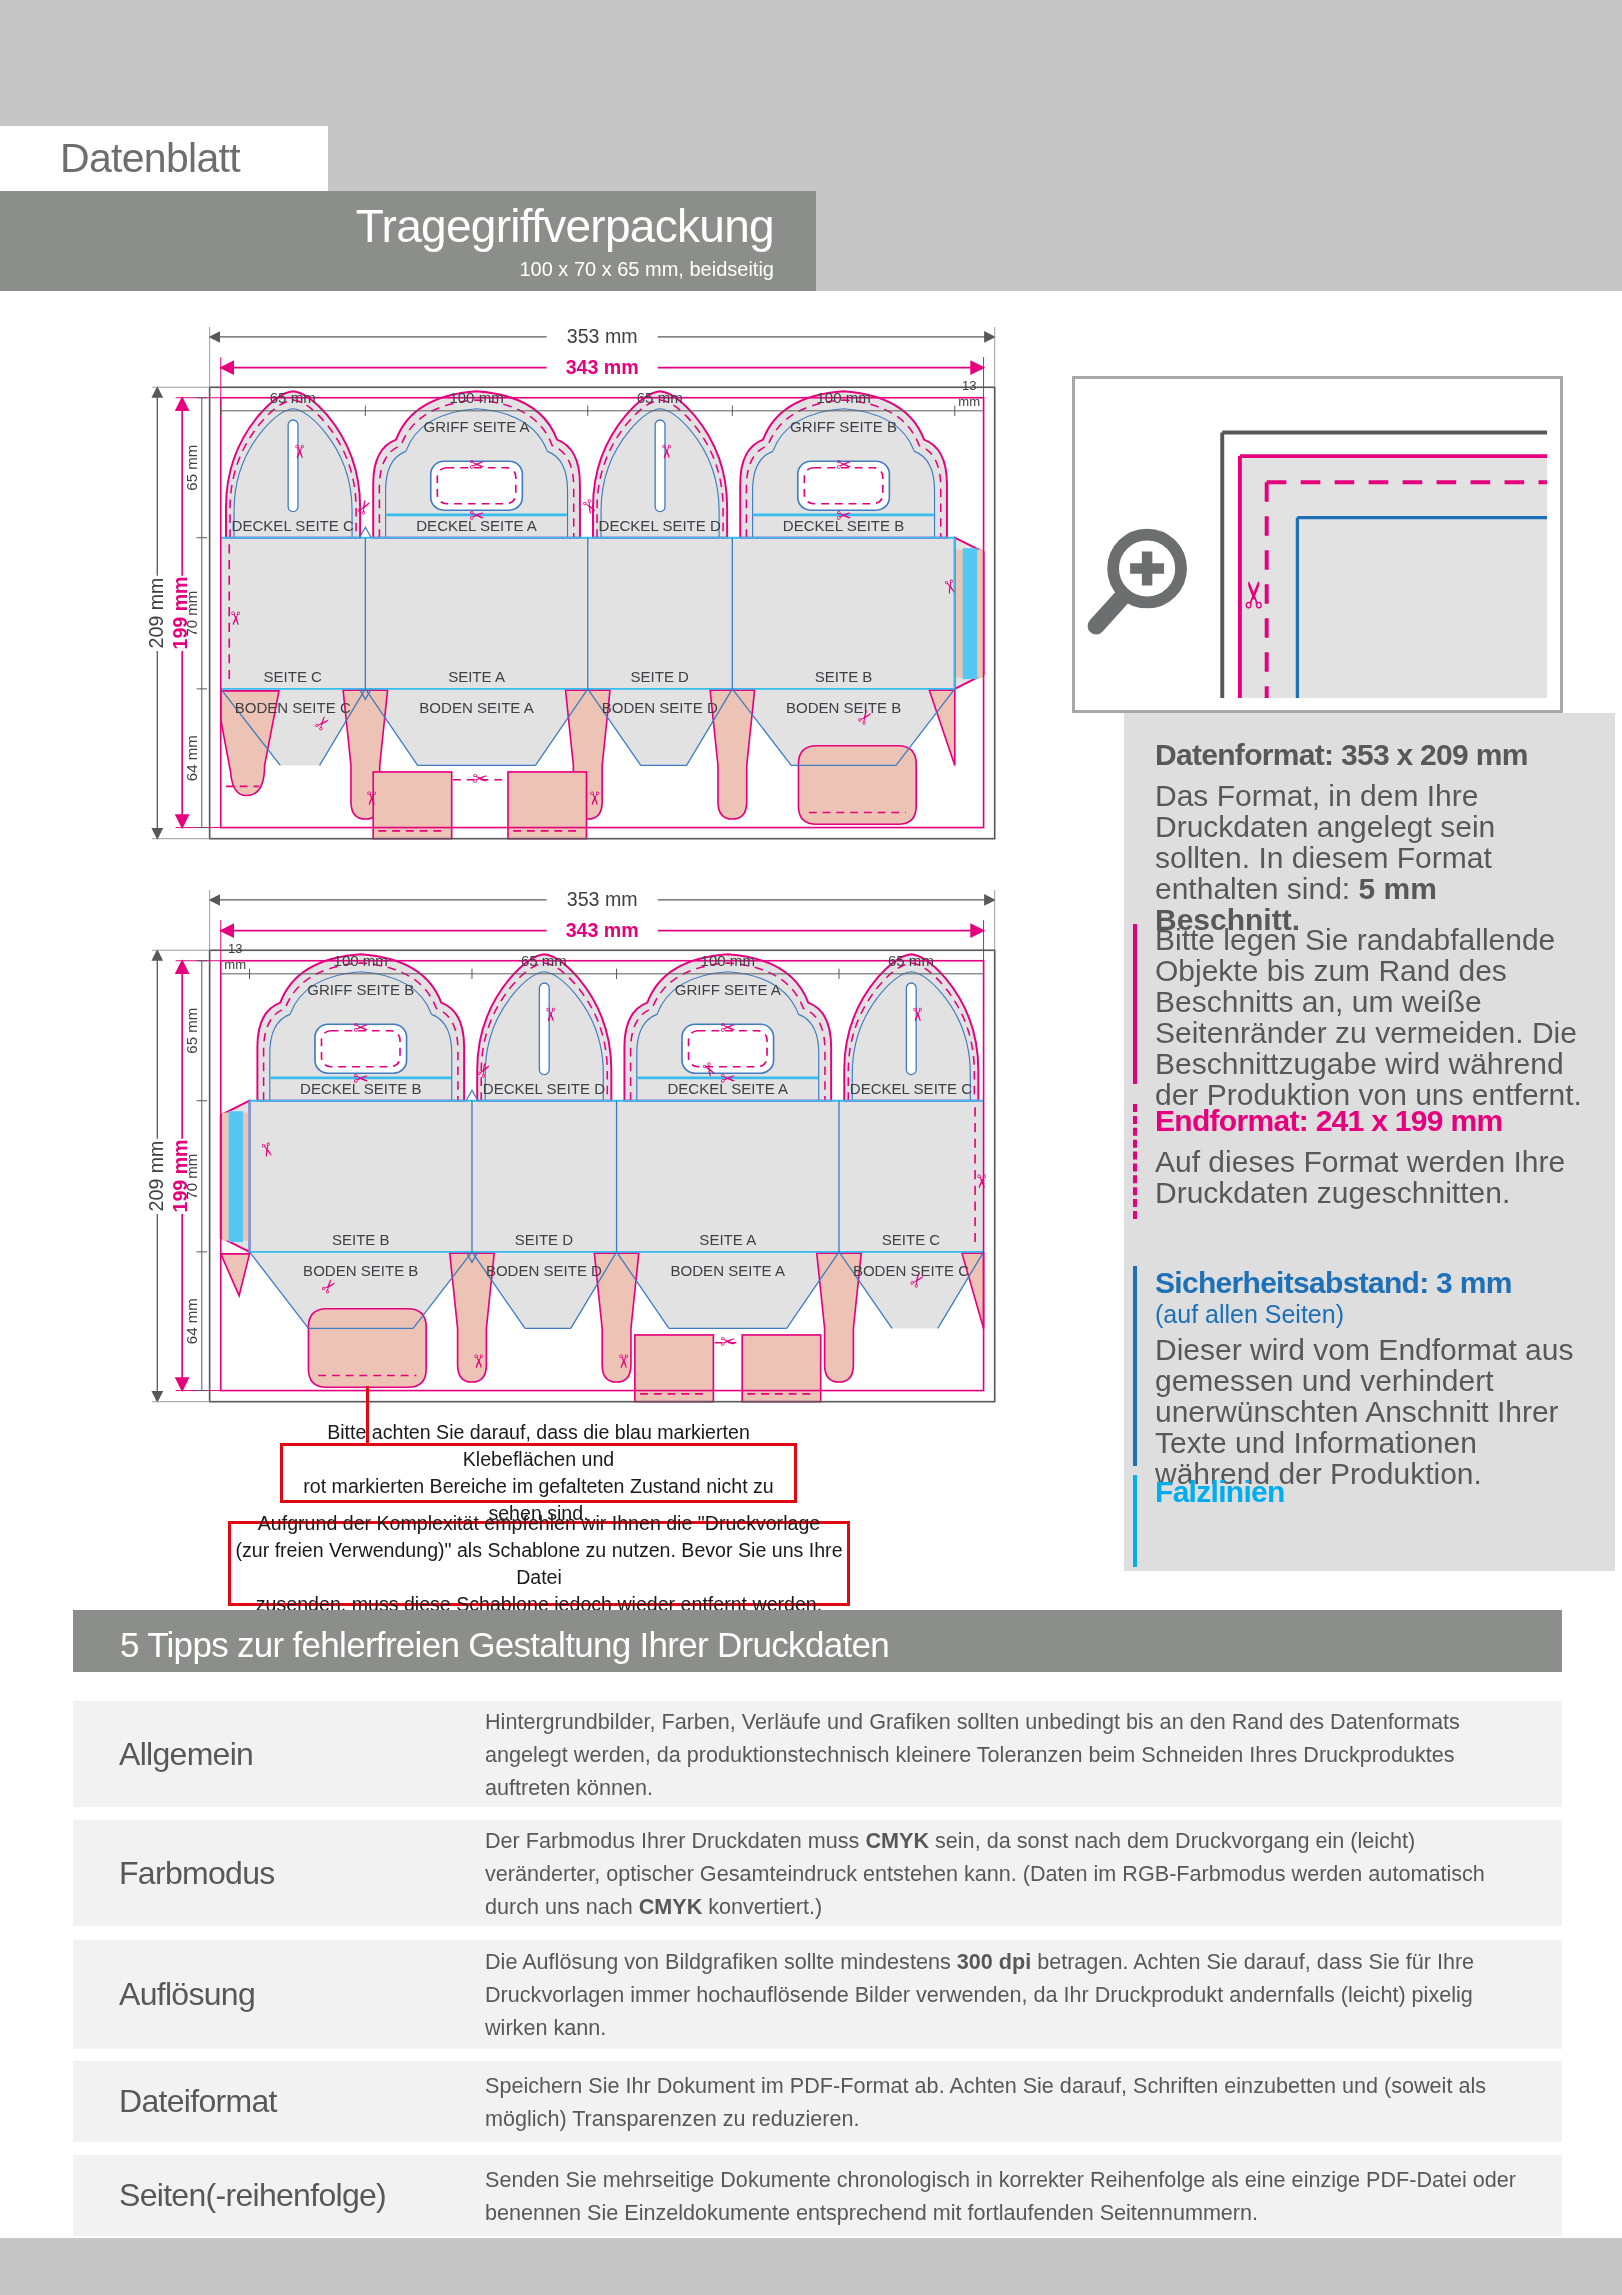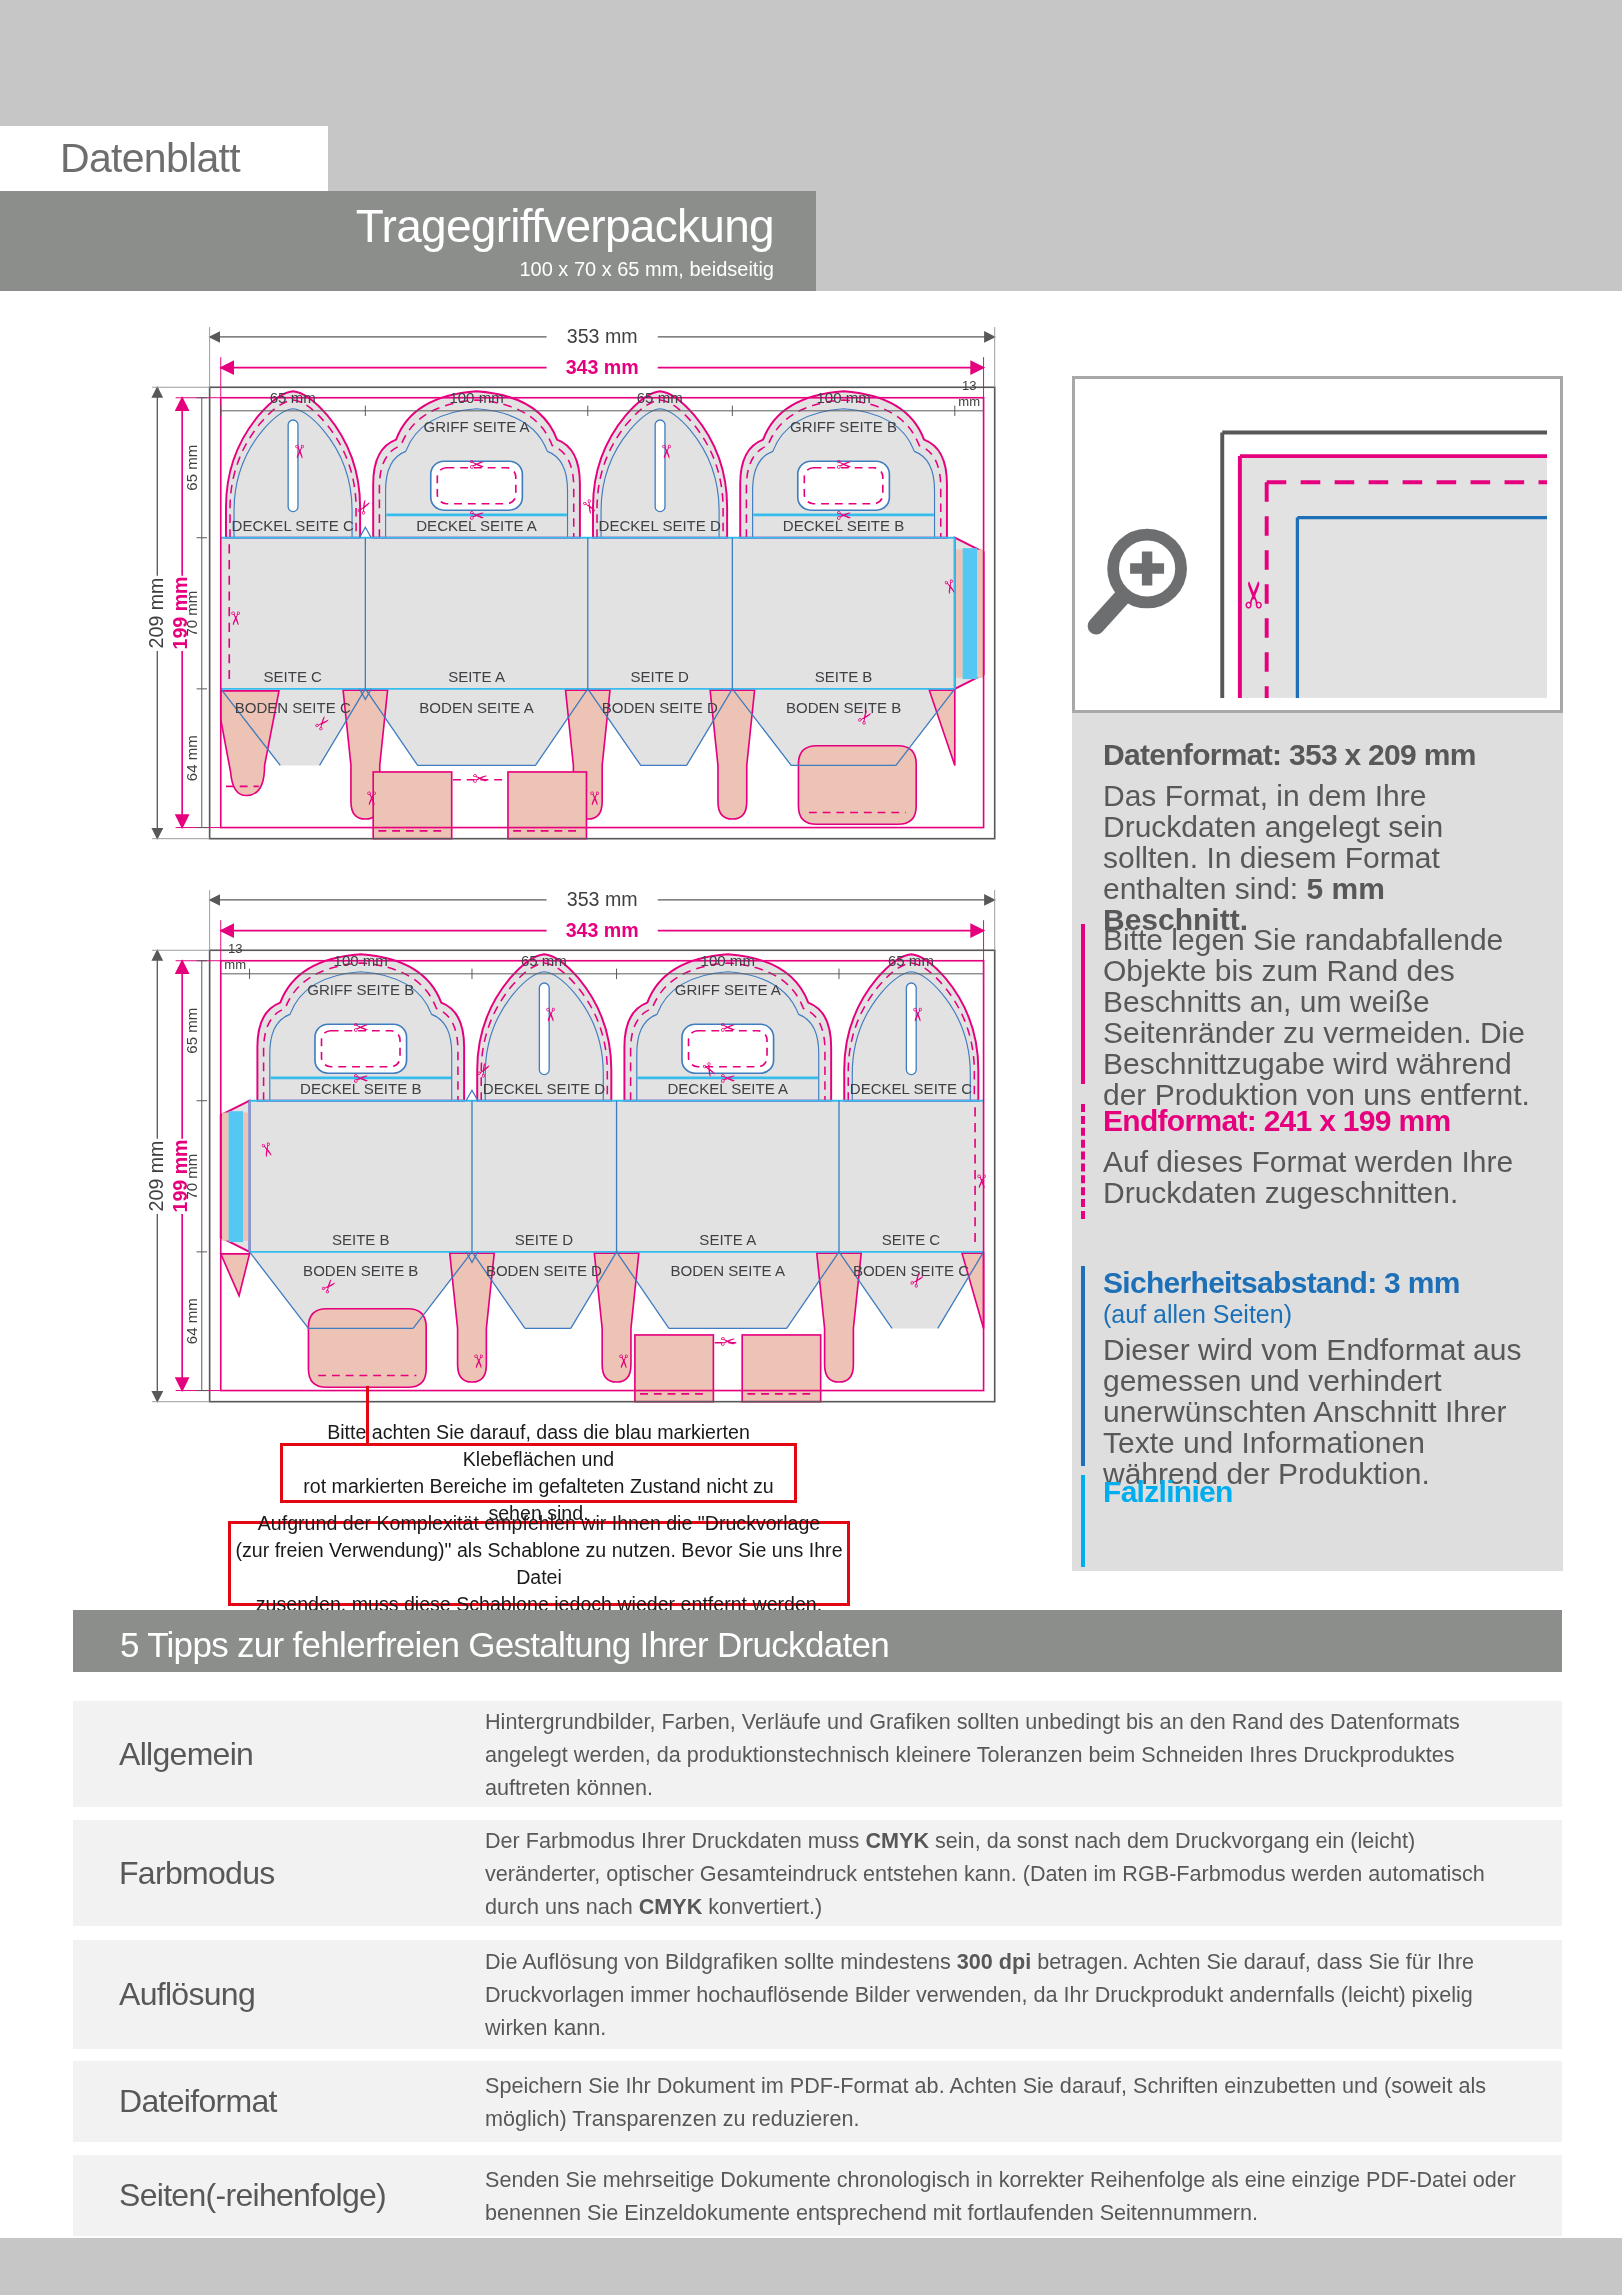--- a/index.html
+++ b/index.html
@@ -10,21 +10,21 @@
   
   .top-gray{left:0;top:0;width:1623px;height:291px;background:#c6c6c6;}
   .datenblatt-box{left:0;top:126px;width:328px;height:65px;background:#ffffff;display:flex;align-items:center;}
   .datenblatt-box span{font-size:41px;color:#6d6e70;padding-left:60px;letter-spacing:-0.7px;}
   .title-band{left:0;top:191px;width:816px;height:100px;background:#8b8e8b;color:#ffffff;text-align:right;}
   .title-band .t1{display:block;font-size:46px;line-height:56px;margin-top:6.5px;padding-right:42px;letter-spacing:-0.7px;}
   .title-band .t2{display:block;font-size:20px;line-height:31px;padding-right:42px;}
 
   
   .mag-box{left:1072px;top:376px;width:491px;height:337px;background:#ffffff;border:3.3px solid #a7a8aa;box-sizing:border-box;}
-  .info-panel{left:1072px;top:713px;width:491px;height:858px;background:#dddedd;}
+  .info-panel{left:1124px;top:713px;width:491px;height:858px;background:#dddedd;}
   .info-panel .blk{position:absolute;left:31px;width:432px;}
   .h-gray{font-size:30px;font-weight:bold;color:#58585a;letter-spacing:-0.7px;}
   .h-pink{font-size:30px;font-weight:bold;color:#e6007e;letter-spacing:-0.7px;}
   .h-blue{font-size:30px;font-weight:bold;color:#1d70b7;letter-spacing:-0.7px;}
   .h-cyan{font-size:30px;font-weight:bold;color:#00aeef;letter-spacing:-0.7px;}
   .sub-blue{font-size:25px;color:#1d70b7;}
   .body-txt{font-size:30px;line-height:31px;color:#58585a;}
   .bar{position:absolute;width:0px;}
   .bar-pink{border-left:4.6px solid #e6007e;}
   .bar-pink-d{border-left:4.6px dashed #e6007e;}

